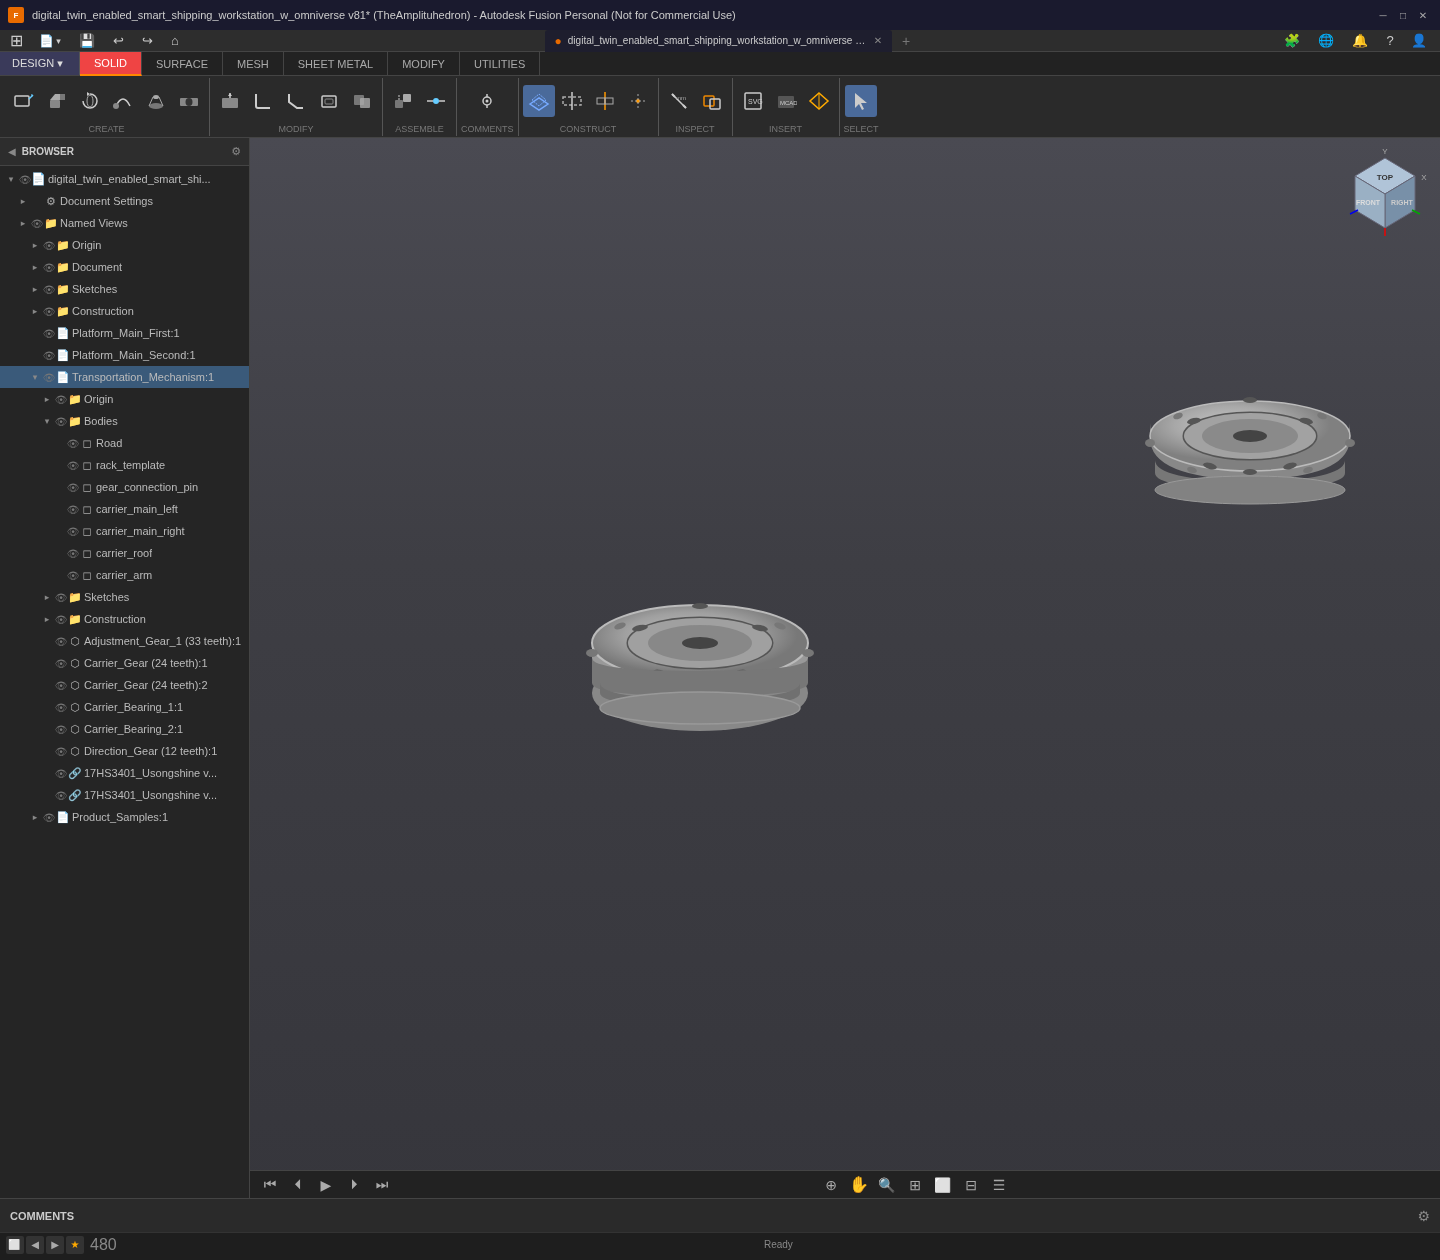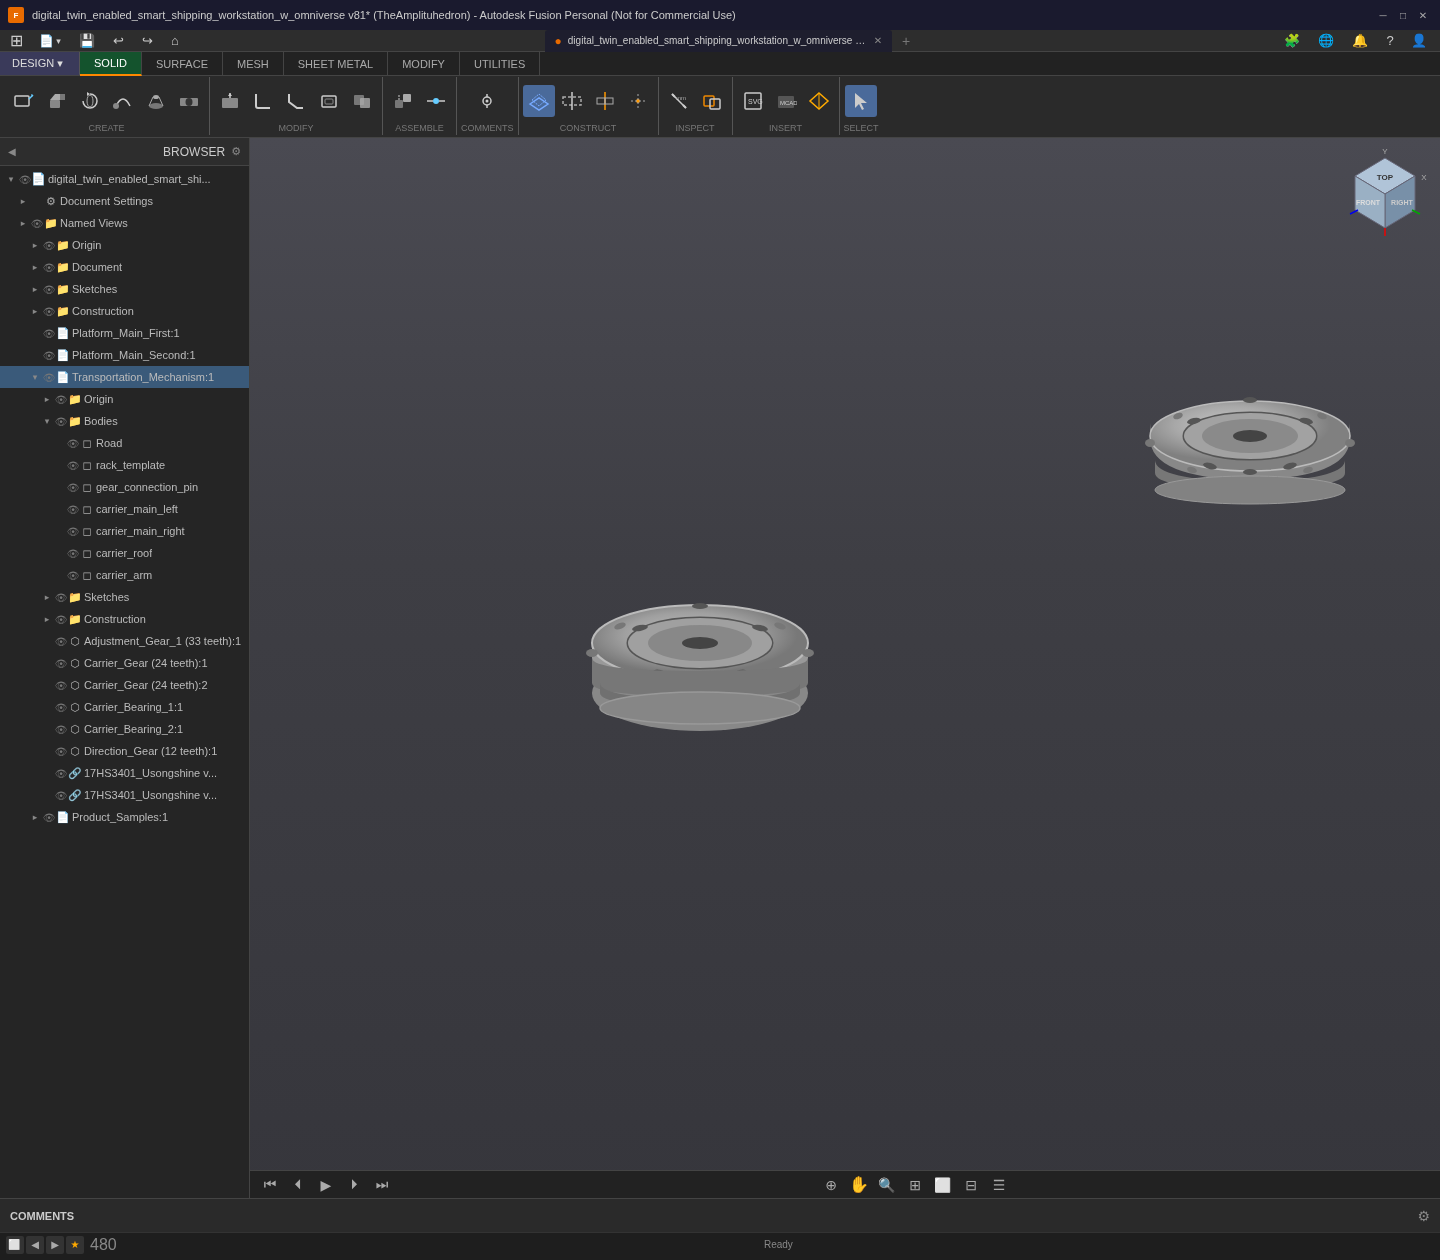--- a/index.html
+++ b/index.html
@@ -32,21 +32,21 @@
       border-bottom: 1px solid #444;
     }
     .menu-item { padding: 2px 8px; font-size: 11px; color: #ccc; cursor: pointer; border-radius: 2px; }
     .tab-add-btn { width: 24px; height: 24px; display: flex; align-items: center; justify-content: center; color: #777; cursor: pointer; font-size: 14px; }
 
     
     #main-toolbar {
       height: 62px;
       background: #2a2a2a;
       display: flex;
-      align-items: flex-end;
+      align-items: center;
       padding: 2px 4px;
       border-bottom: 1px solid #444;
       overflow: hidden;
     }
     .tool-btn {
       width: 32px;
       height: 32px;
       display: flex;
       flex-direction: column;
       align-items: center;
@@ -95,21 +95,21 @@
     }
     #browser-header {
       height: 28px;
       background: #2d2d2d;
       display: flex;
       align-items: center;
       padding: 0 8px;
       border-bottom: 1px solid #444;
       gap: 6px;
     }
-    .browser-title { font-size: 12px; font-weight: normal; color: #ccc; flex: 1; text-align: right; }
+    .browser-title { font-size: 10px; font-weight: bold; color: #ccc; flex: 1; }
     #tree-area {
       flex: 1;
       overflow-y: auto;
       overflow-x: hidden;
       padding: 2px 0;
     }
     #tree-area::-webkit-scrollbar { width: 6px; }
     #tree-area::-webkit-scrollbar-thumb { background: #555; border-radius: 3px; }
     .tree-item {
       height: 22px;
@@ -180,21 +180,21 @@
       height: 24px;
       display: flex;
       align-items: center;
       font-size: 11px;
       color: #aaa;
       cursor: pointer;
       border-right: 1px solid #444;
     }
     .design-tab.active {
       color: #fff;
-      background: #14532d;
+      background: #ef4444;
       border-bottom: 2px solid #f80;
     }
   </style>
 </head>
 <body>
 
 <div id="titlebar">
   <div class="app-icon">F</div>
   <span class="title-text">digital_twin_enabled_smart_shipping_workstation_w_omniverse v81* (TheAmplituhedron) - Autodesk Fusion Personal (Not for Commercial Use)</span>
   <div class="win-controls">

